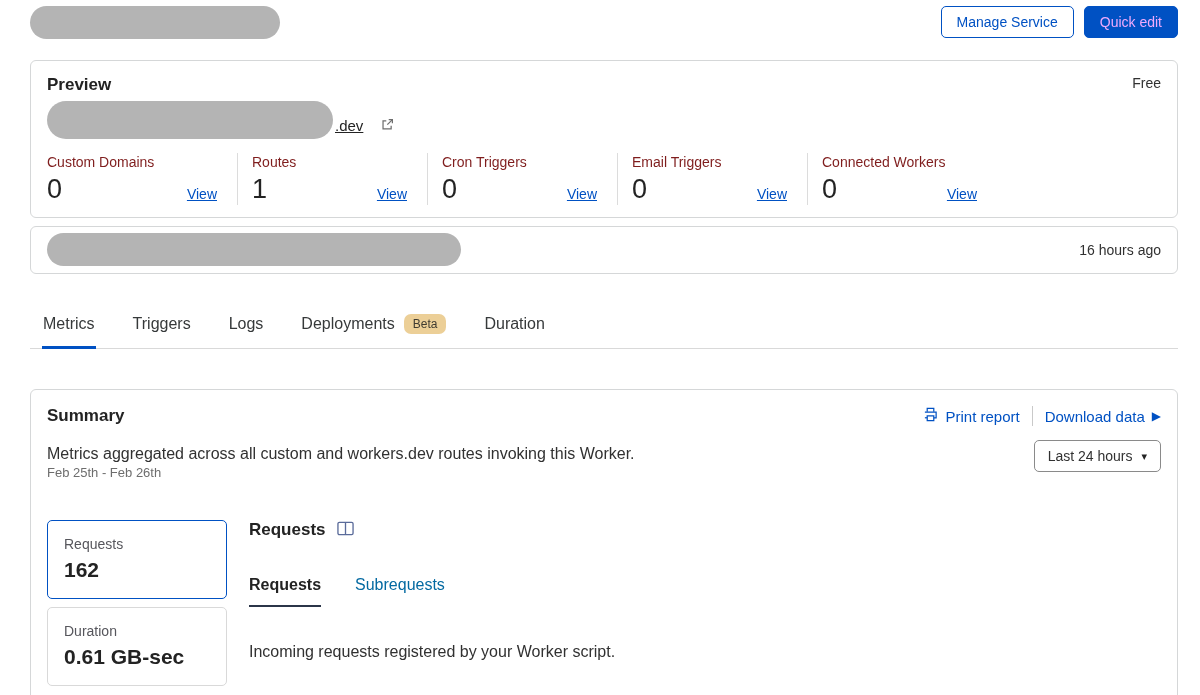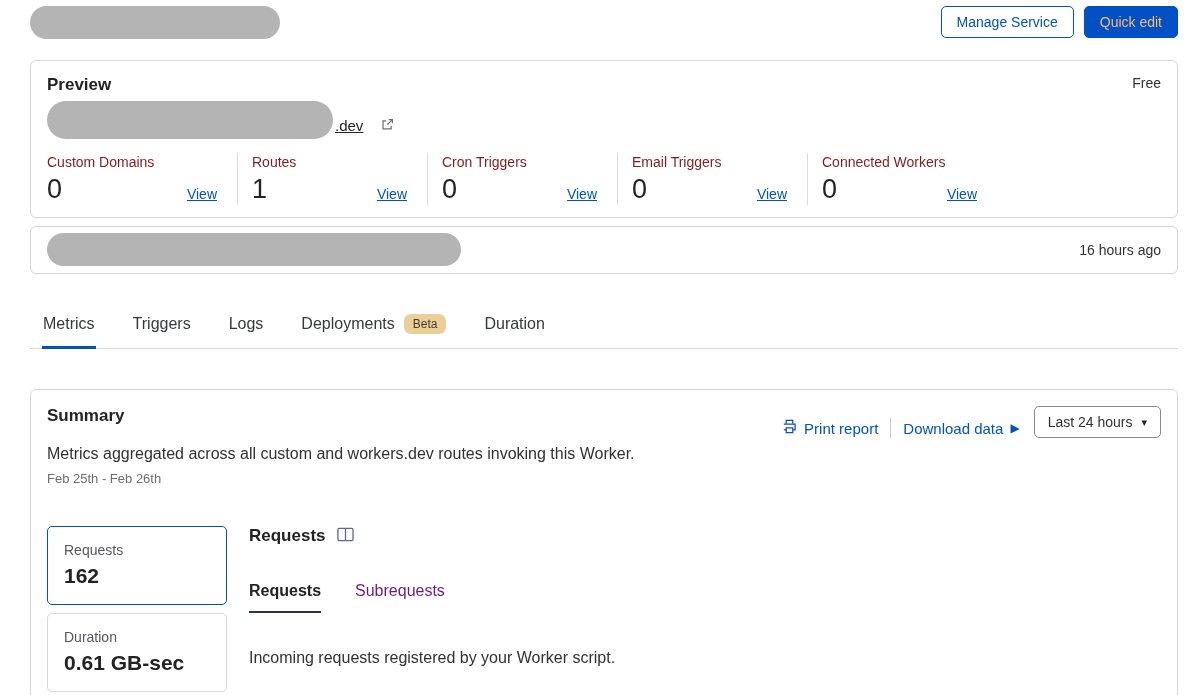--- a/index.html
+++ b/index.html
@@ -25,21 +25,21 @@
   .blob{background:var(--redacted);}
   .blob-title{width:250px;height:33px;border-radius:17px;}
   .blob-domain{width:286px;height:38px;border-radius:19px;}
   .blob-deploy{width:414px;height:33px;border-radius:17px;}
 
   
   .topbar{display:flex;justify-content:space-between;align-items:center;margin-top:4px;height:36px;}
   .topbar-actions{display:flex;gap:10px;}
   .btn{font-family:inherit;font-size:14px;border-radius:5px;padding:7px 15px;cursor:pointer;line-height:1.2;}
   .btn-outline{background:#fff;color:var(--accent);border:1px solid var(--accent);}
-  .btn-primary{background:var(--accent);color:#fdba74;border:1px solid var(--accent);}
+  .btn-primary{background:var(--accent);color:#f0abfc;border:1px solid var(--accent);}
 
   
   .card{border:1px solid var(--border);border-radius:6px;background:#fff;}
 
   .preview-card{margin-top:20px;padding:14px 16px 12px;}
   .preview-head{display:flex;justify-content:space-between;align-items:flex-start;}
   .preview-title{font-size:17px;font-weight:700;color:#232323;}
   .plan-label{font-size:14px;color:var(--text);}
   .domain-row{display:flex;align-items:flex-end;margin-top:4px;height:40px;}
   .domain-suffix{font-size:15px;color:#232323;text-decoration:underline;margin-left:2px;display:inline-flex;align-items:center;gap:18px;padding-bottom:5px;cursor:pointer;}
@@ -60,41 +60,41 @@
   .tabs{display:flex;gap:36px;margin-top:36px;border-bottom:1px solid #d9d9d9;padding-left:12px;}
   .tab{font-size:16px;color:#36393a;padding:4px 1px 12px;cursor:pointer;display:flex;align-items:center;gap:9px;border-bottom:3px solid transparent;margin-bottom:-1px;}
   .tab.active{border-bottom-color:var(--accent);}
   .beta-badge{background:var(--beta-bg);color:var(--beta-text);font-size:12px;padding:3px 9px;border-radius:7px;line-height:1.2;}
 
   
   .summary-card{margin-top:40px;padding:16px;min-height:330px;}
   .summary-head{display:flex;justify-content:space-between;align-items:flex-start;}
   .summary-title{font-size:17px;font-weight:700;color:#232323;}
   .summary-desc{font-size:16px;margin-top:19px;color:var(--text);}
-  .summary-dates{font-size:13px;color:#6d6d6d;margin-top:8px;}
-  .summary-right{display:flex;flex-direction:row;align-items:flex-end;gap:14px;}
+  .summary-dates{font-size:13px;color:#6d6d6d;margin-top:2px;}
+  .summary-right{display:flex;flex-direction:column;align-items:flex-end;gap:14px;}
   .report-links{display:flex;align-items:center;gap:12px;}
   .link{color:var(--accent);font-size:15px;display:inline-flex;align-items:center;gap:7px;cursor:pointer;}
   .tri{font-size:12px;line-height:1;}
   .v-divider{width:1px;height:20px;background:#c9c9c9;}
   .dropdown{border:1px solid #8a8a8a;border-radius:5px;padding:7px 13px;font-size:14px;color:var(--text);display:inline-flex;align-items:center;gap:9px;cursor:pointer;background:#fff;}
   .caret{font-size:11px;line-height:1;color:#232323;}
 
   .summary-body{display:flex;margin-top:40px;align-items:flex-start;}
   .metric-cards{display:flex;flex-direction:column;gap:8px;width:180px;flex:0 0 auto;}
   .metric-card{border:1px solid #d9d9d9;border-radius:5px;padding:14px 16px;cursor:pointer;min-height:79px;background:#fff;}
   .metric-card.selected{border-color:var(--accent);}
   .metric-label{font-size:14px;color:var(--text-soft);line-height:1.3;}
   .metric-value{font-size:21px;font-weight:700;margin-top:5px;color:#232323;}
 
   .panel-area{margin-left:22px;flex:1;}
   .panel-title-row{display:flex;align-items:center;gap:11px;}
   .panel-title{font-size:17px;font-weight:700;color:#232323;}
   .subtabs{display:flex;gap:34px;margin-top:36px;}
-  .subtab{font-size:16px;color:#701a75;padding-bottom:11px;border-bottom:2px solid transparent;cursor:pointer;}
+  .subtab{font-size:16px;color:#0369a1;padding-bottom:11px;border-bottom:2px solid transparent;cursor:pointer;}
   .subtab.active{color:#232323;font-weight:700;border-bottom-color:#2b3548;}
   .panel-desc{font-size:16px;margin-top:36px;color:var(--text);}
 </style>
 </head>
 <body>
 
 <div class="page">
 
   <div class="topbar">
     <div class="blob blob-title"></div>

